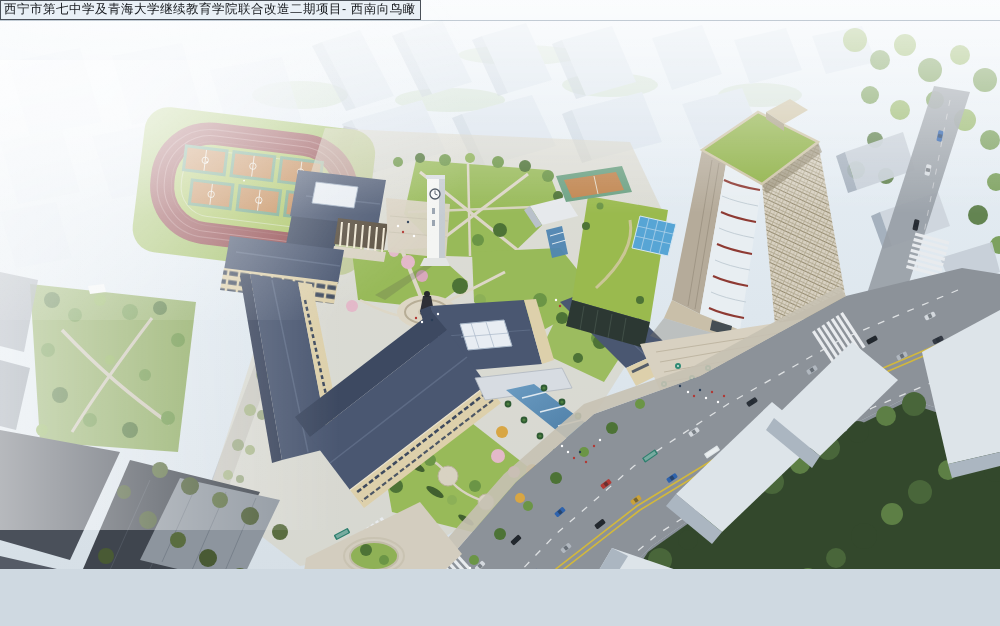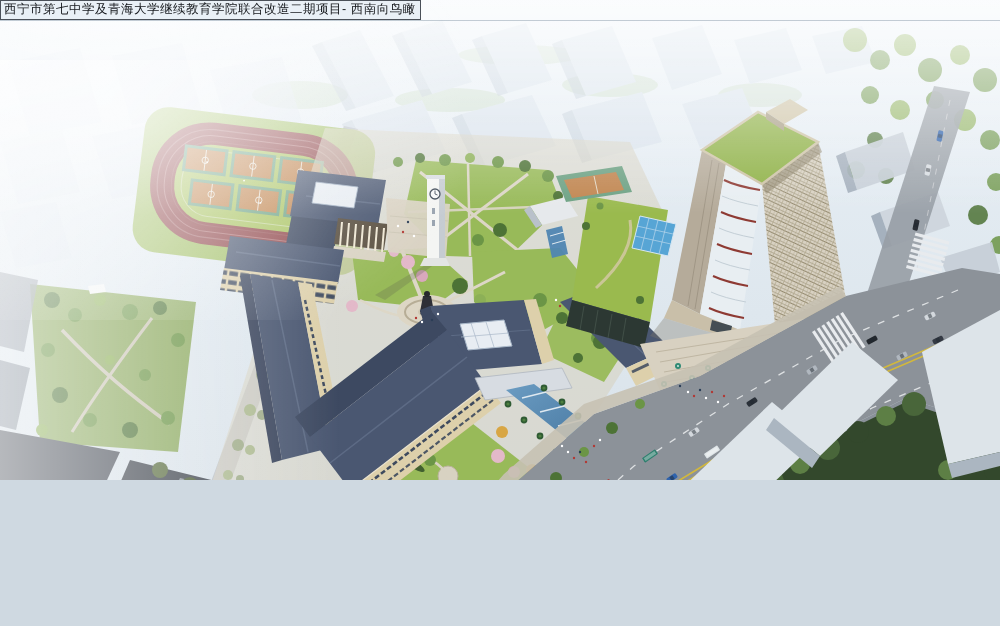--- a/index.html
+++ b/index.html
@@ -1,16 +1,16 @@
 <!DOCTYPE html>
 <html style="--sky: #e8f0f6; --context_light: #d9e3ec; --context_shadow: #b7c4d1; --track: #8f4549; --field: #a8c360; --court: #c0854f; --court_border: #6ca183; --roof: #4a5771; --roof_dark: #3d4961; --wall: #ddd0ab; --window: #3e4a5e; --lawn: #98ba59; --tree_light: #8cb057; --tree_mid: #6b9546; --tree_dark: #4d7336; --forest: #33482c; --forest2: #49663a; --blossom: #e3b9c9; --autumn: #d8a644; --plaza: #d9d3c3; --road: #8c9299; --marking: #eceef0; --lane_yellow: #d2b83c; --water: #4b80ab; --glass_white: #e9eef2; --red_stripe: #8e3a33; --tower_lattice: #d8d1c2; --tower_left: #b5ab9a; --tower_roof: #8eb145; --podium_roof: #9aba4e; --podium_glass: #2c3833; --skylight_blue: #57a5d5; --white_slab: #dde4e9; --white_slab_face: #abb6c1; --umbrella: #2f8a74;"><head>
 <meta charset="utf-8">
 <style>
   html,body{margin:0;padding:0;background:#cfd9e1;}
-  .stage{position:relative;width:1000px;height:480px;overflow:hidden;
+  .stage{position:relative;width:1000px;height:569px;overflow:hidden;
          font-family:"Liberation Sans",sans-serif;background:#dfe8ef;}
   .stage svg{position:absolute;left:0;top:0;}
   .titlebox{position:absolute;left:0;top:0;z-index:5;background:#e9f0f6;
             border:1px solid #4a5058;color:#15181c;font-size:12.5px;line-height:15px;
             padding:1px 4px 2px 3px;letter-spacing:.5px;white-space:nowrap;}
   .topline{position:absolute;left:0;top:20px;width:100%;height:1px;
            background:rgba(148,164,178,.55);z-index:4;}
   
   .track{fill:var(--track)}.field{fill:var(--field)}
   .court{fill:var(--court)}.courtb{fill:var(--court_border)}

